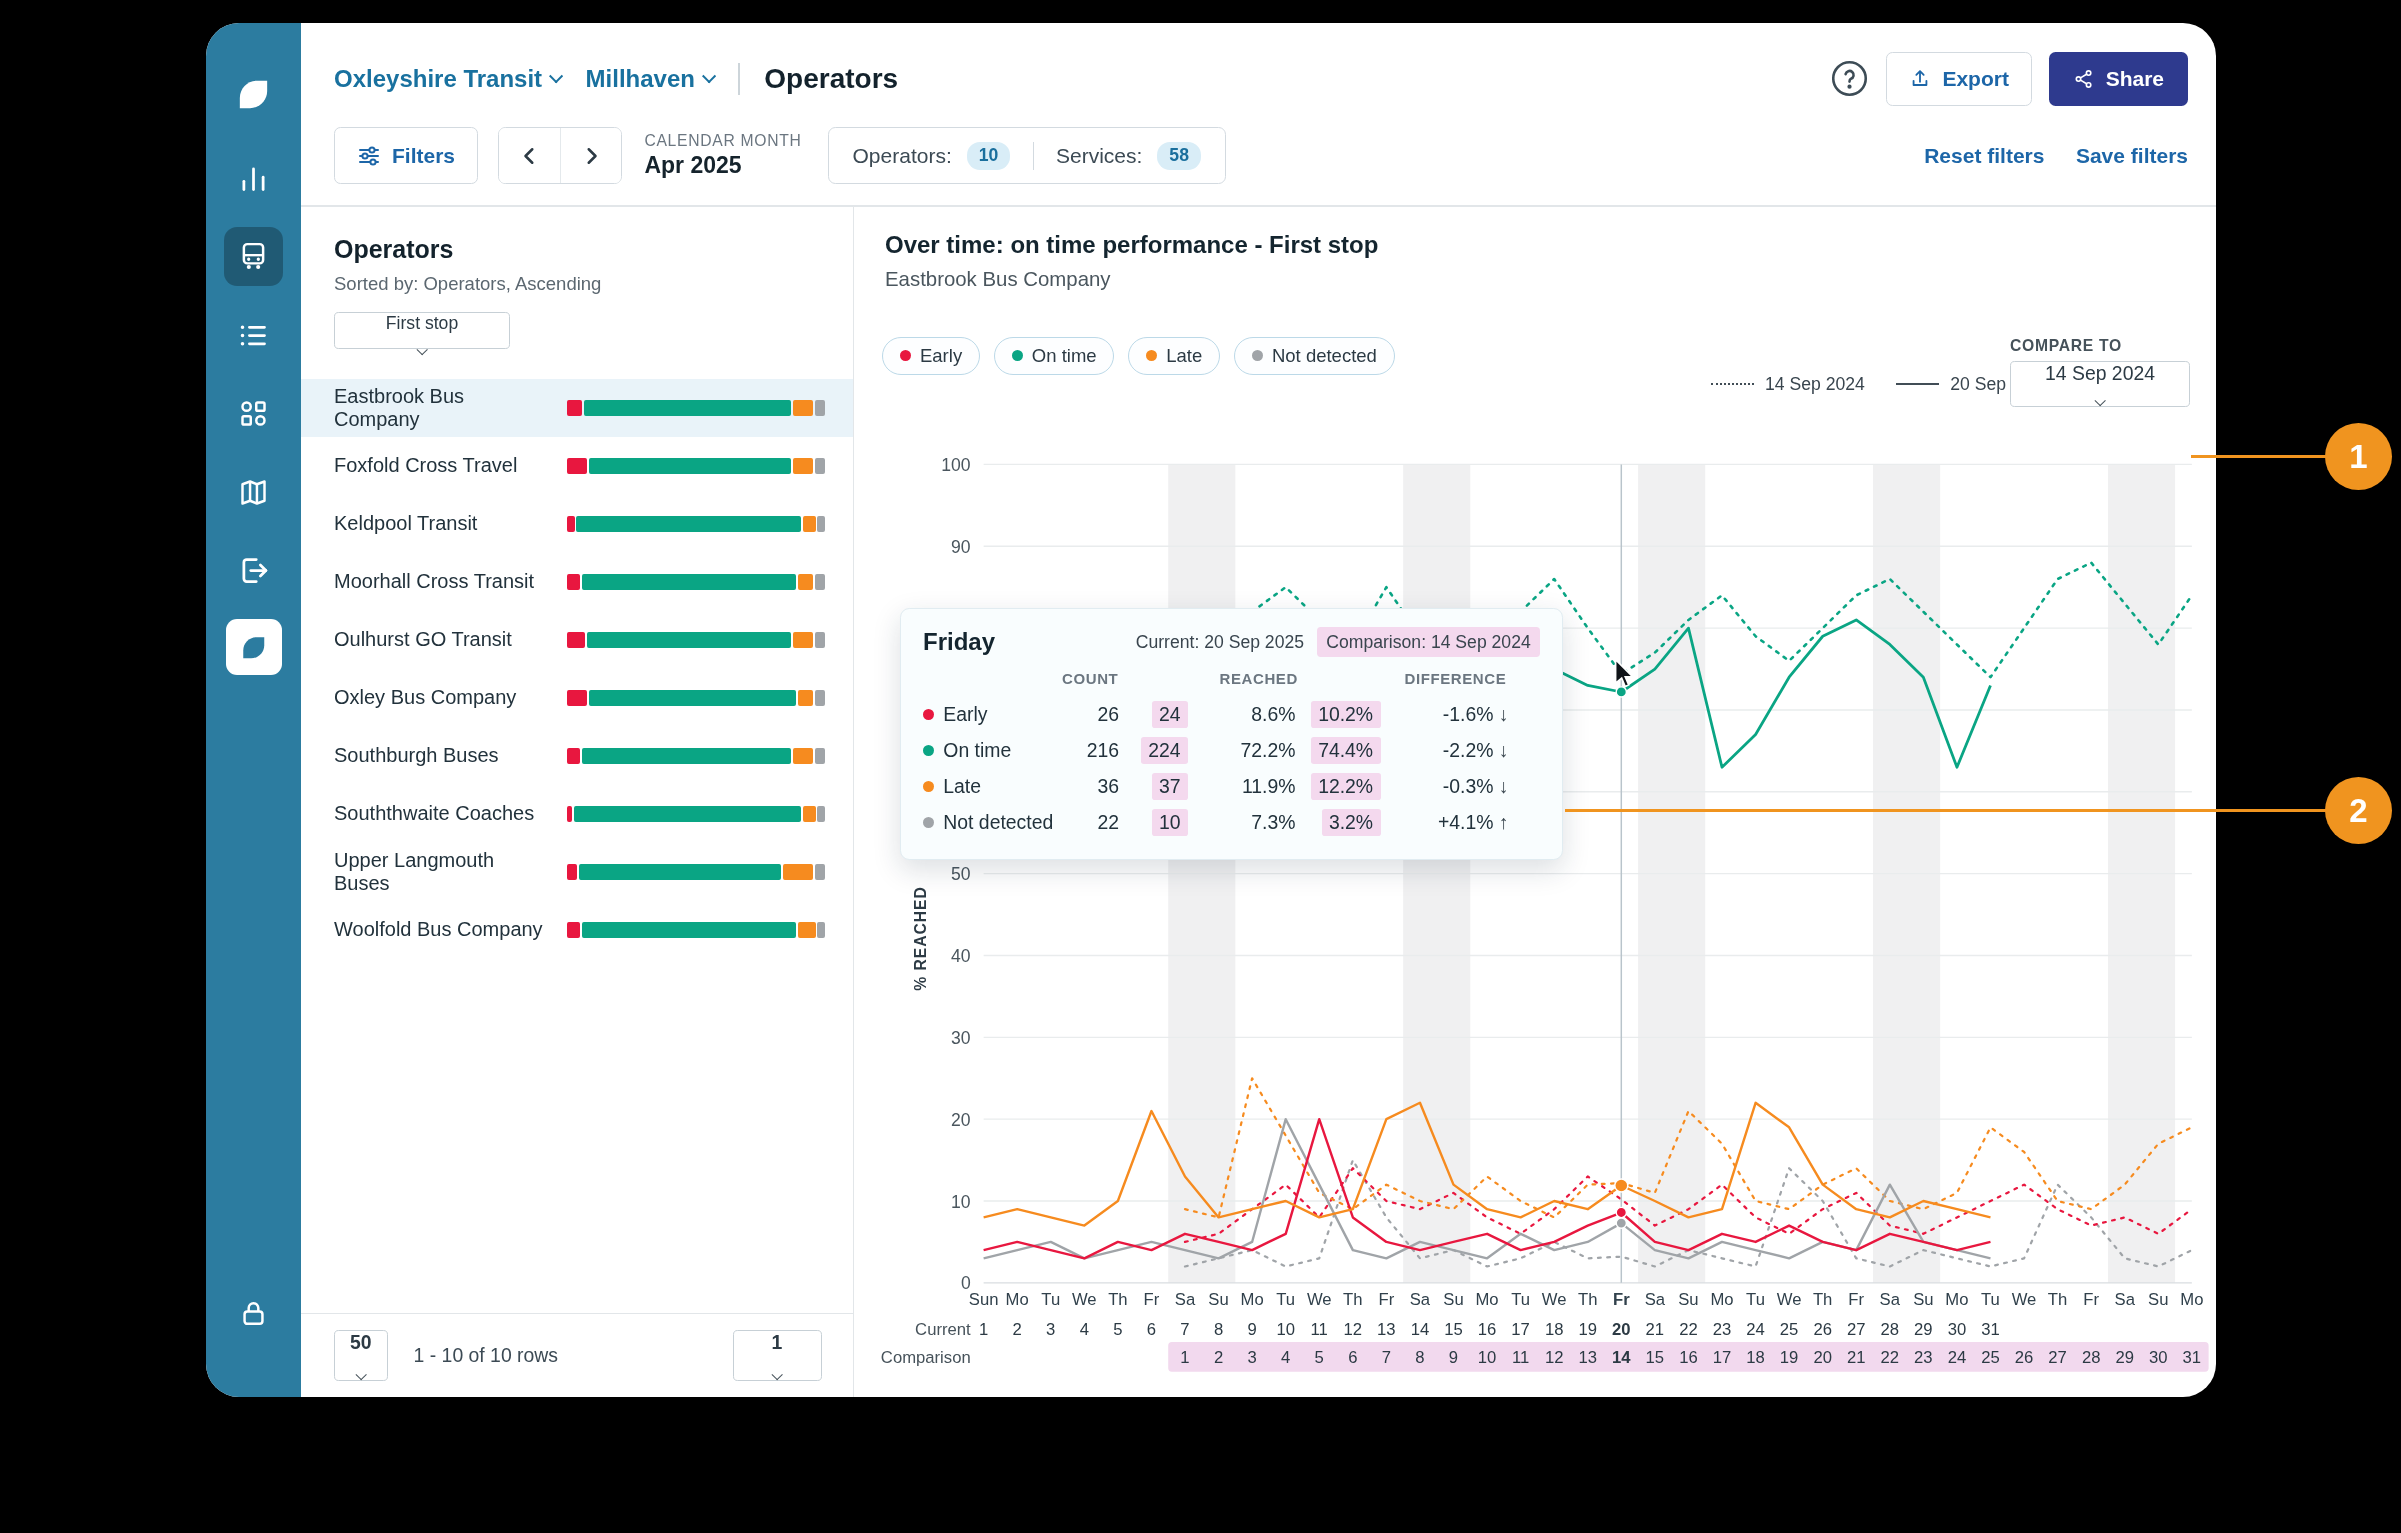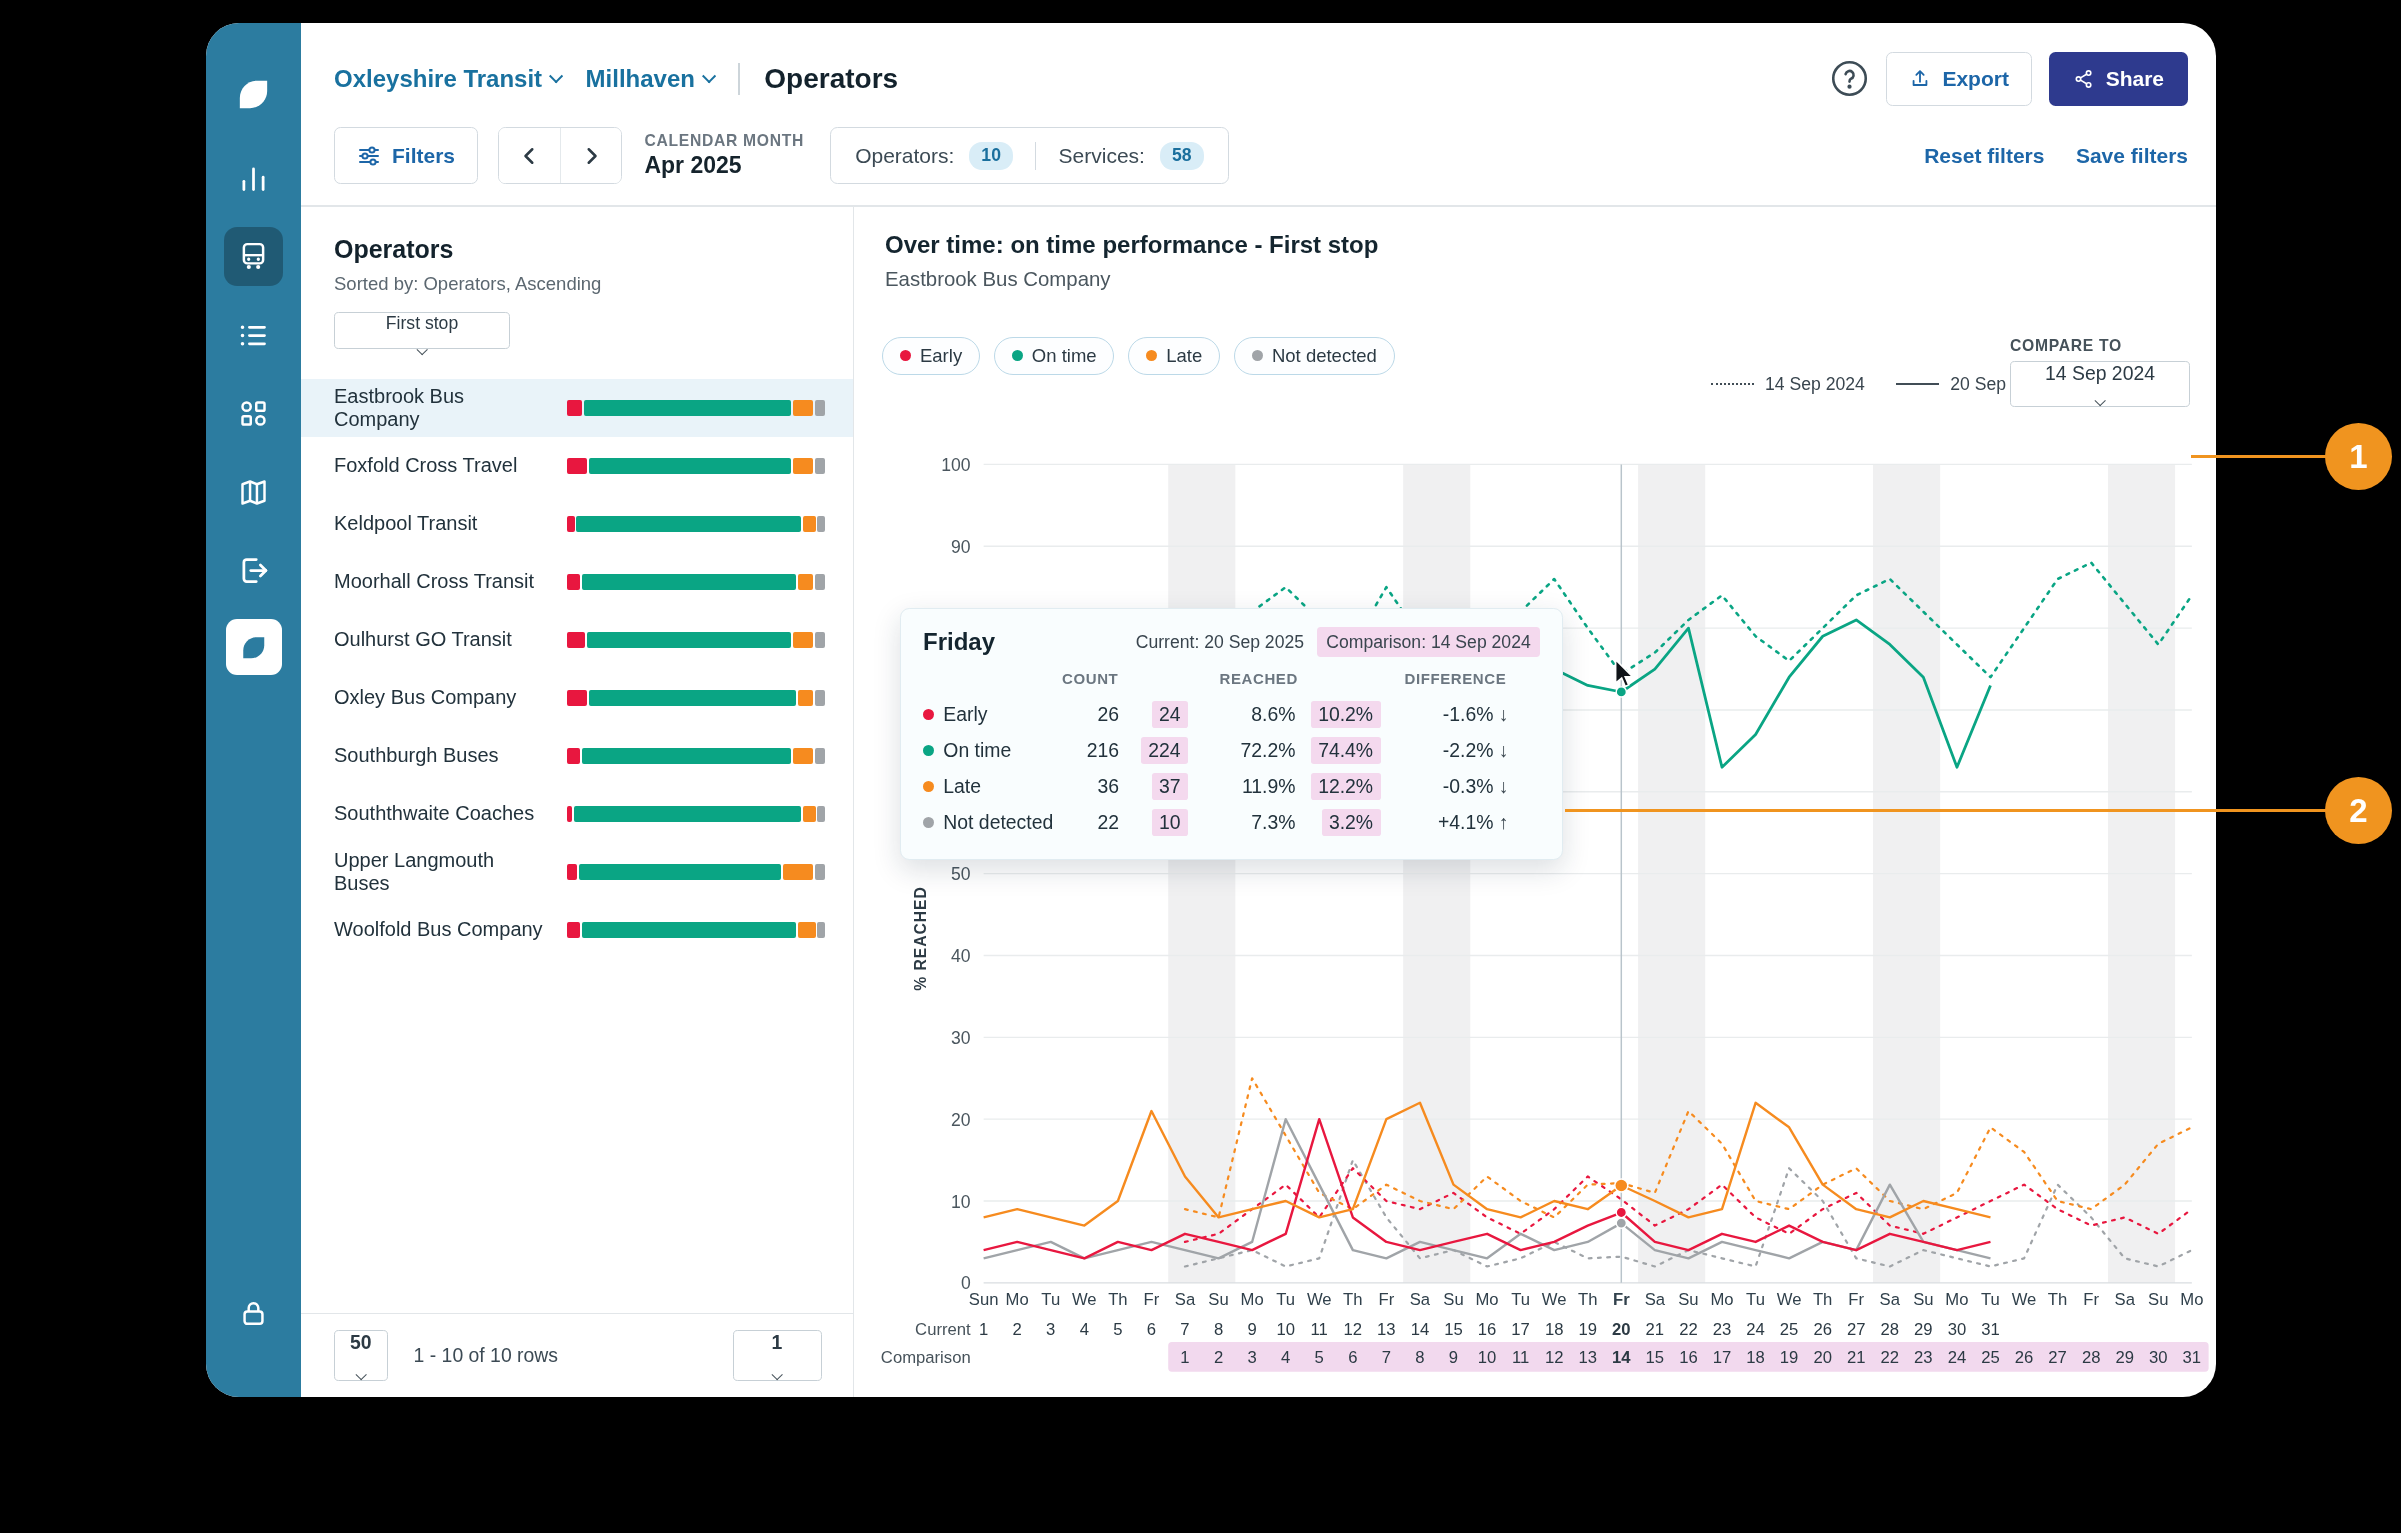--- a/index.html
+++ b/index.html
@@ -55,21 +55,21 @@
     background: #2e3a8e; color: #fff; font-size: 21px; font-weight: 600; padding: 0 24px; height: 54px; cursor: pointer;
     font-family: inherit;
   }
 
   
   .filterbar { height: 89px; display: flex; align-items: center; padding: 0 28px 9.3px 33px; flex-shrink: 0; }
   .pager { display: flex; border: 0.9px solid #d3dae0; border-radius: 7.4px; overflow: hidden; margin-left: 20.4px; height: 57px; }
   .pager button { width: 61px; background: #fff; border: none; display:flex; align-items:center; justify-content:center; cursor:pointer; }
   .pager button + button { border-left: 0.9px solid #e4e9ec; }
   .cal-block { margin-left: 22px; }
-  .cal-label { font-size: 15.7px; letter-spacing: 0.7px; color: #6b7680; font-weight: 700; }
+  .cal-label { font-size: 15.7px; letter-spacing: 0.7px; color: #6b7680; font-weight: 400; }
   .cal-value { font-size: 23px; font-weight: 700; color: #15232c; margin-top: 1.9px; }
   .counts-box { display: flex; align-items: center; border: 0.9px solid #d3dae0; border-radius: 7.4px; height: 57px; padding: 0 24px; margin-left: 26px; gap: 15px; font-size: 21px; color: #3c4a54; }
   .count-badge { background: #d9edf7; color: #1a6f9d; font-size: 17.6px; font-weight: 700; border-radius: 13px; padding: 3.7px 12px; }
   .counts-sep { width: 0.9px; height: 28px; background: #d3dae0; margin: 0 7.4px; }
   .fb-links { margin-left: auto; display: flex; align-items: center; gap: 31.5px; }
   .link { color: #1d66a8; font-size: 21px; font-weight: 600; cursor: pointer; background: none; border: none; font-family: inherit; }
 
   
   .togglebar { height: 76px; display: flex; align-items: center; padding: 0 28px 0 33px; flex-shrink: 0; }
   .radio { display: flex; align-items: center; gap: 11px; font-size: 21px; color: #20303a; cursor: pointer; margin-right: 28px; }

